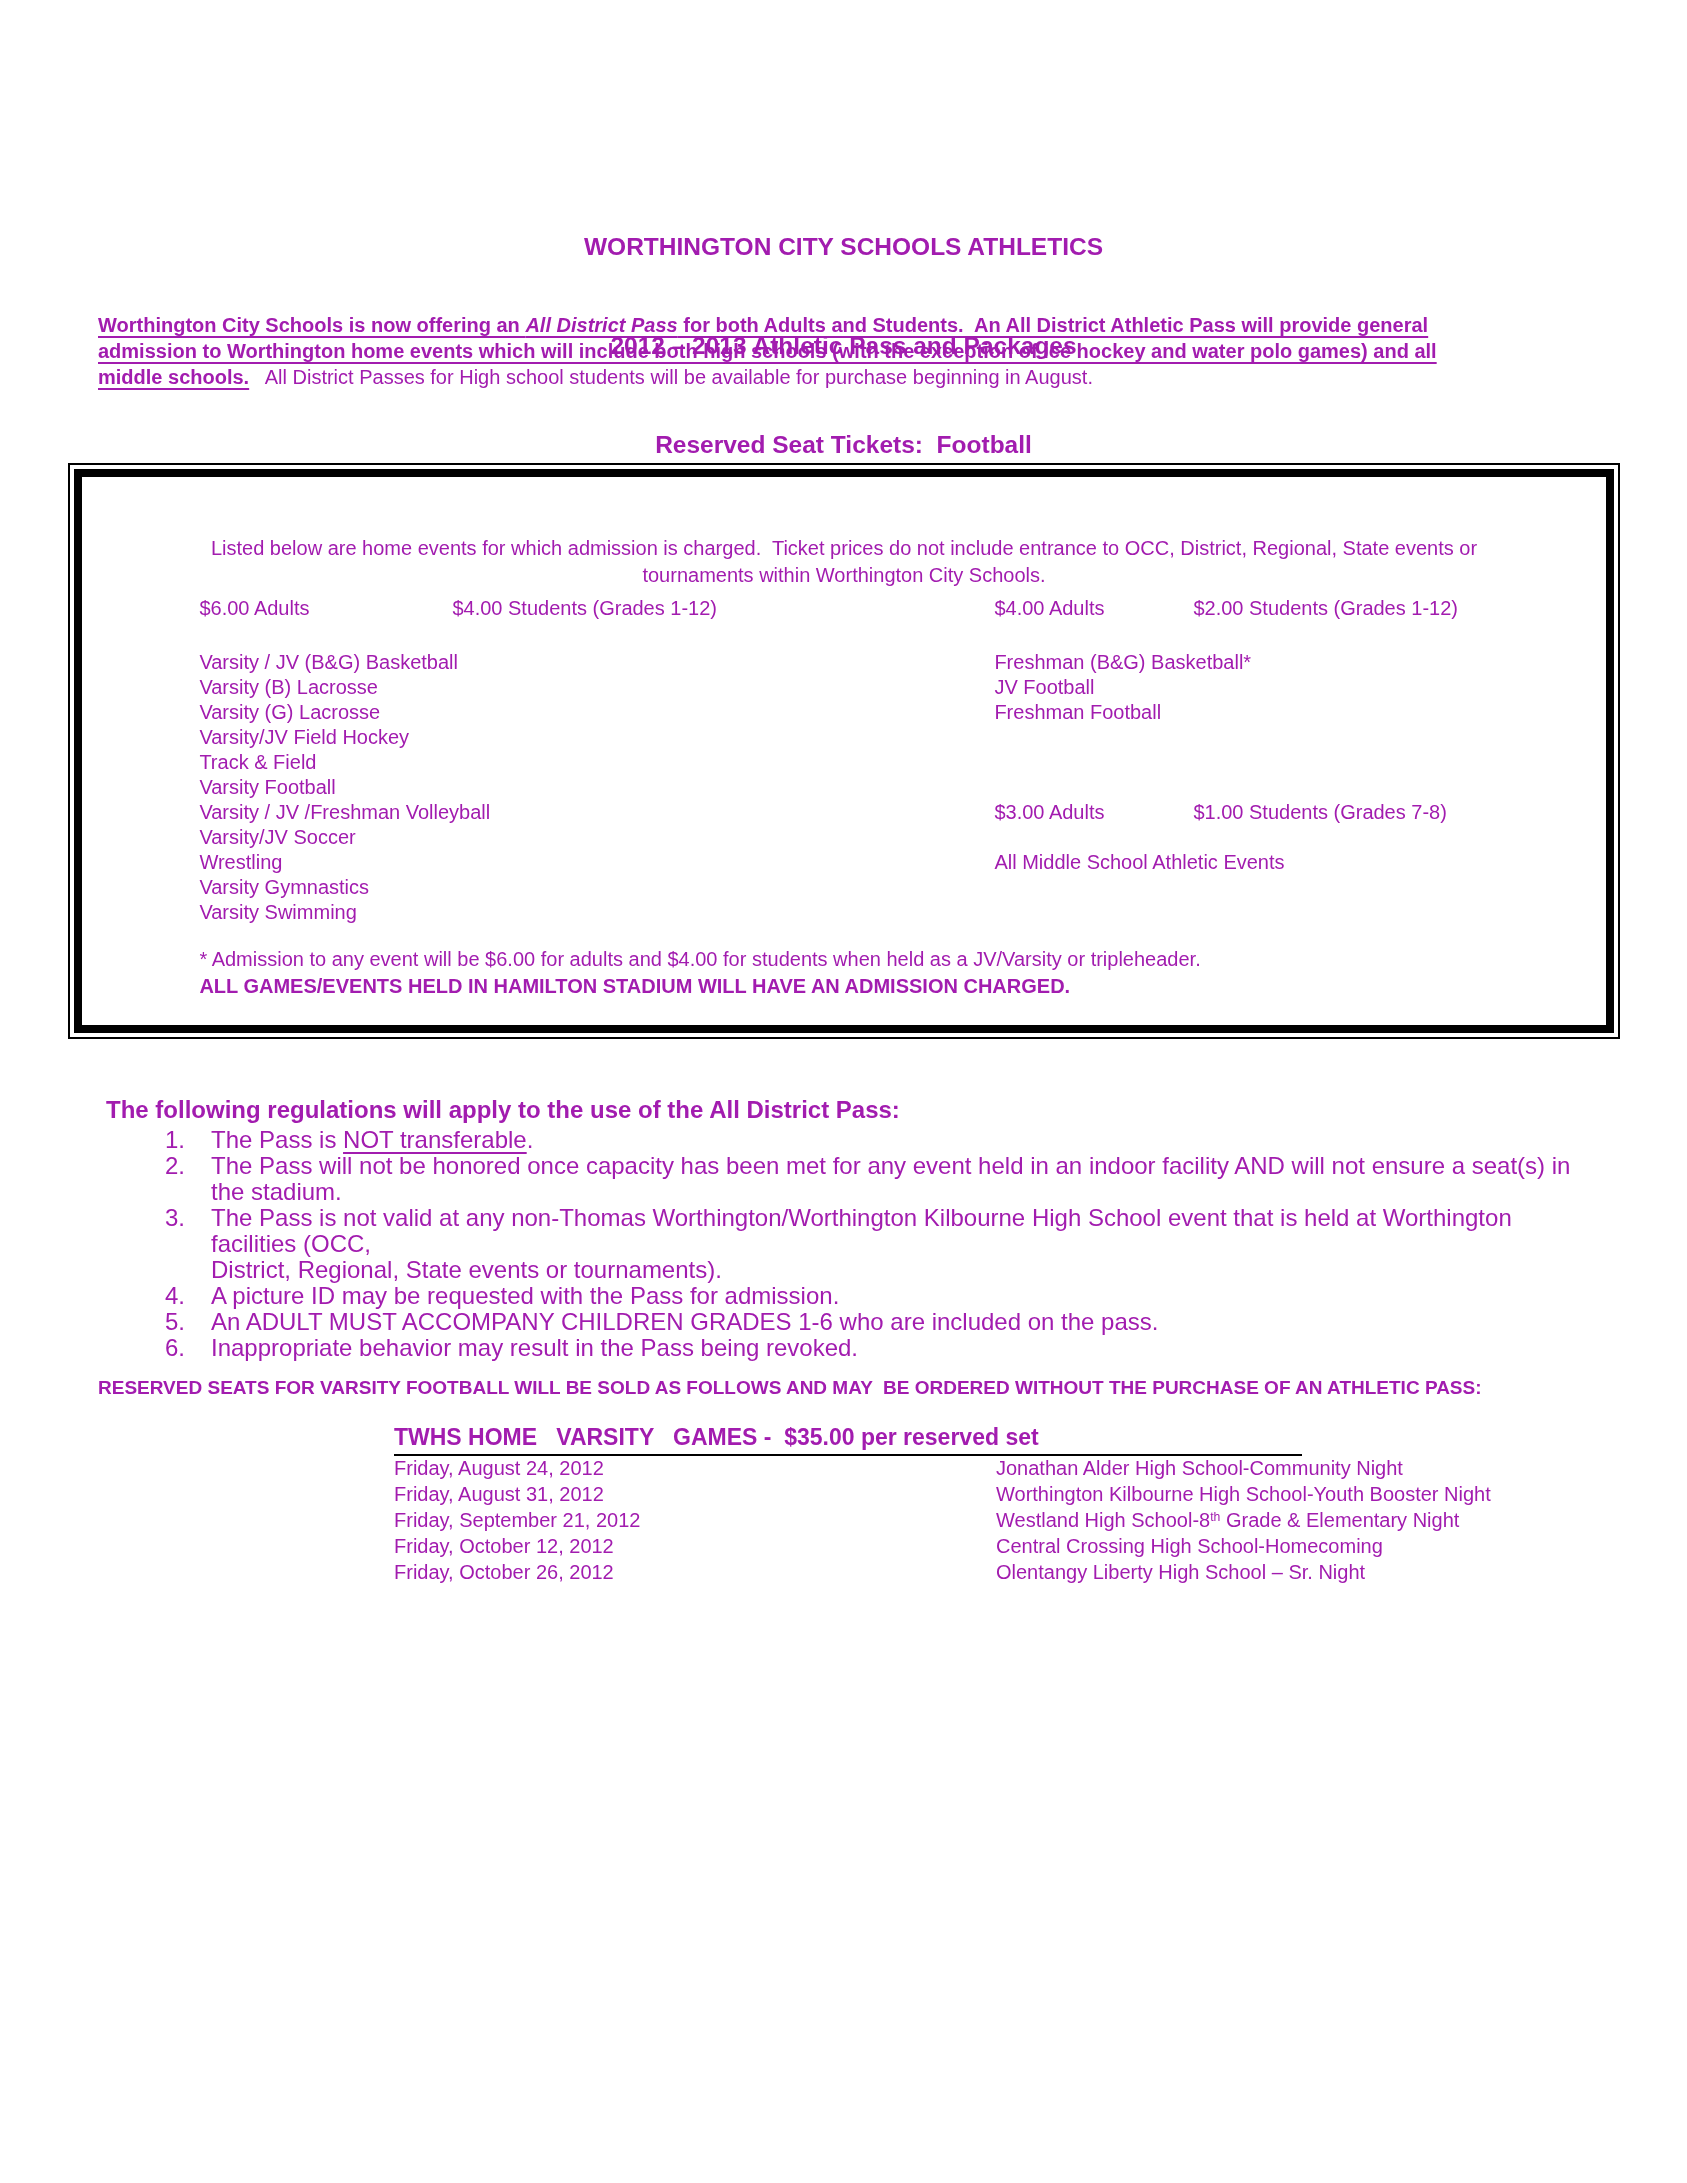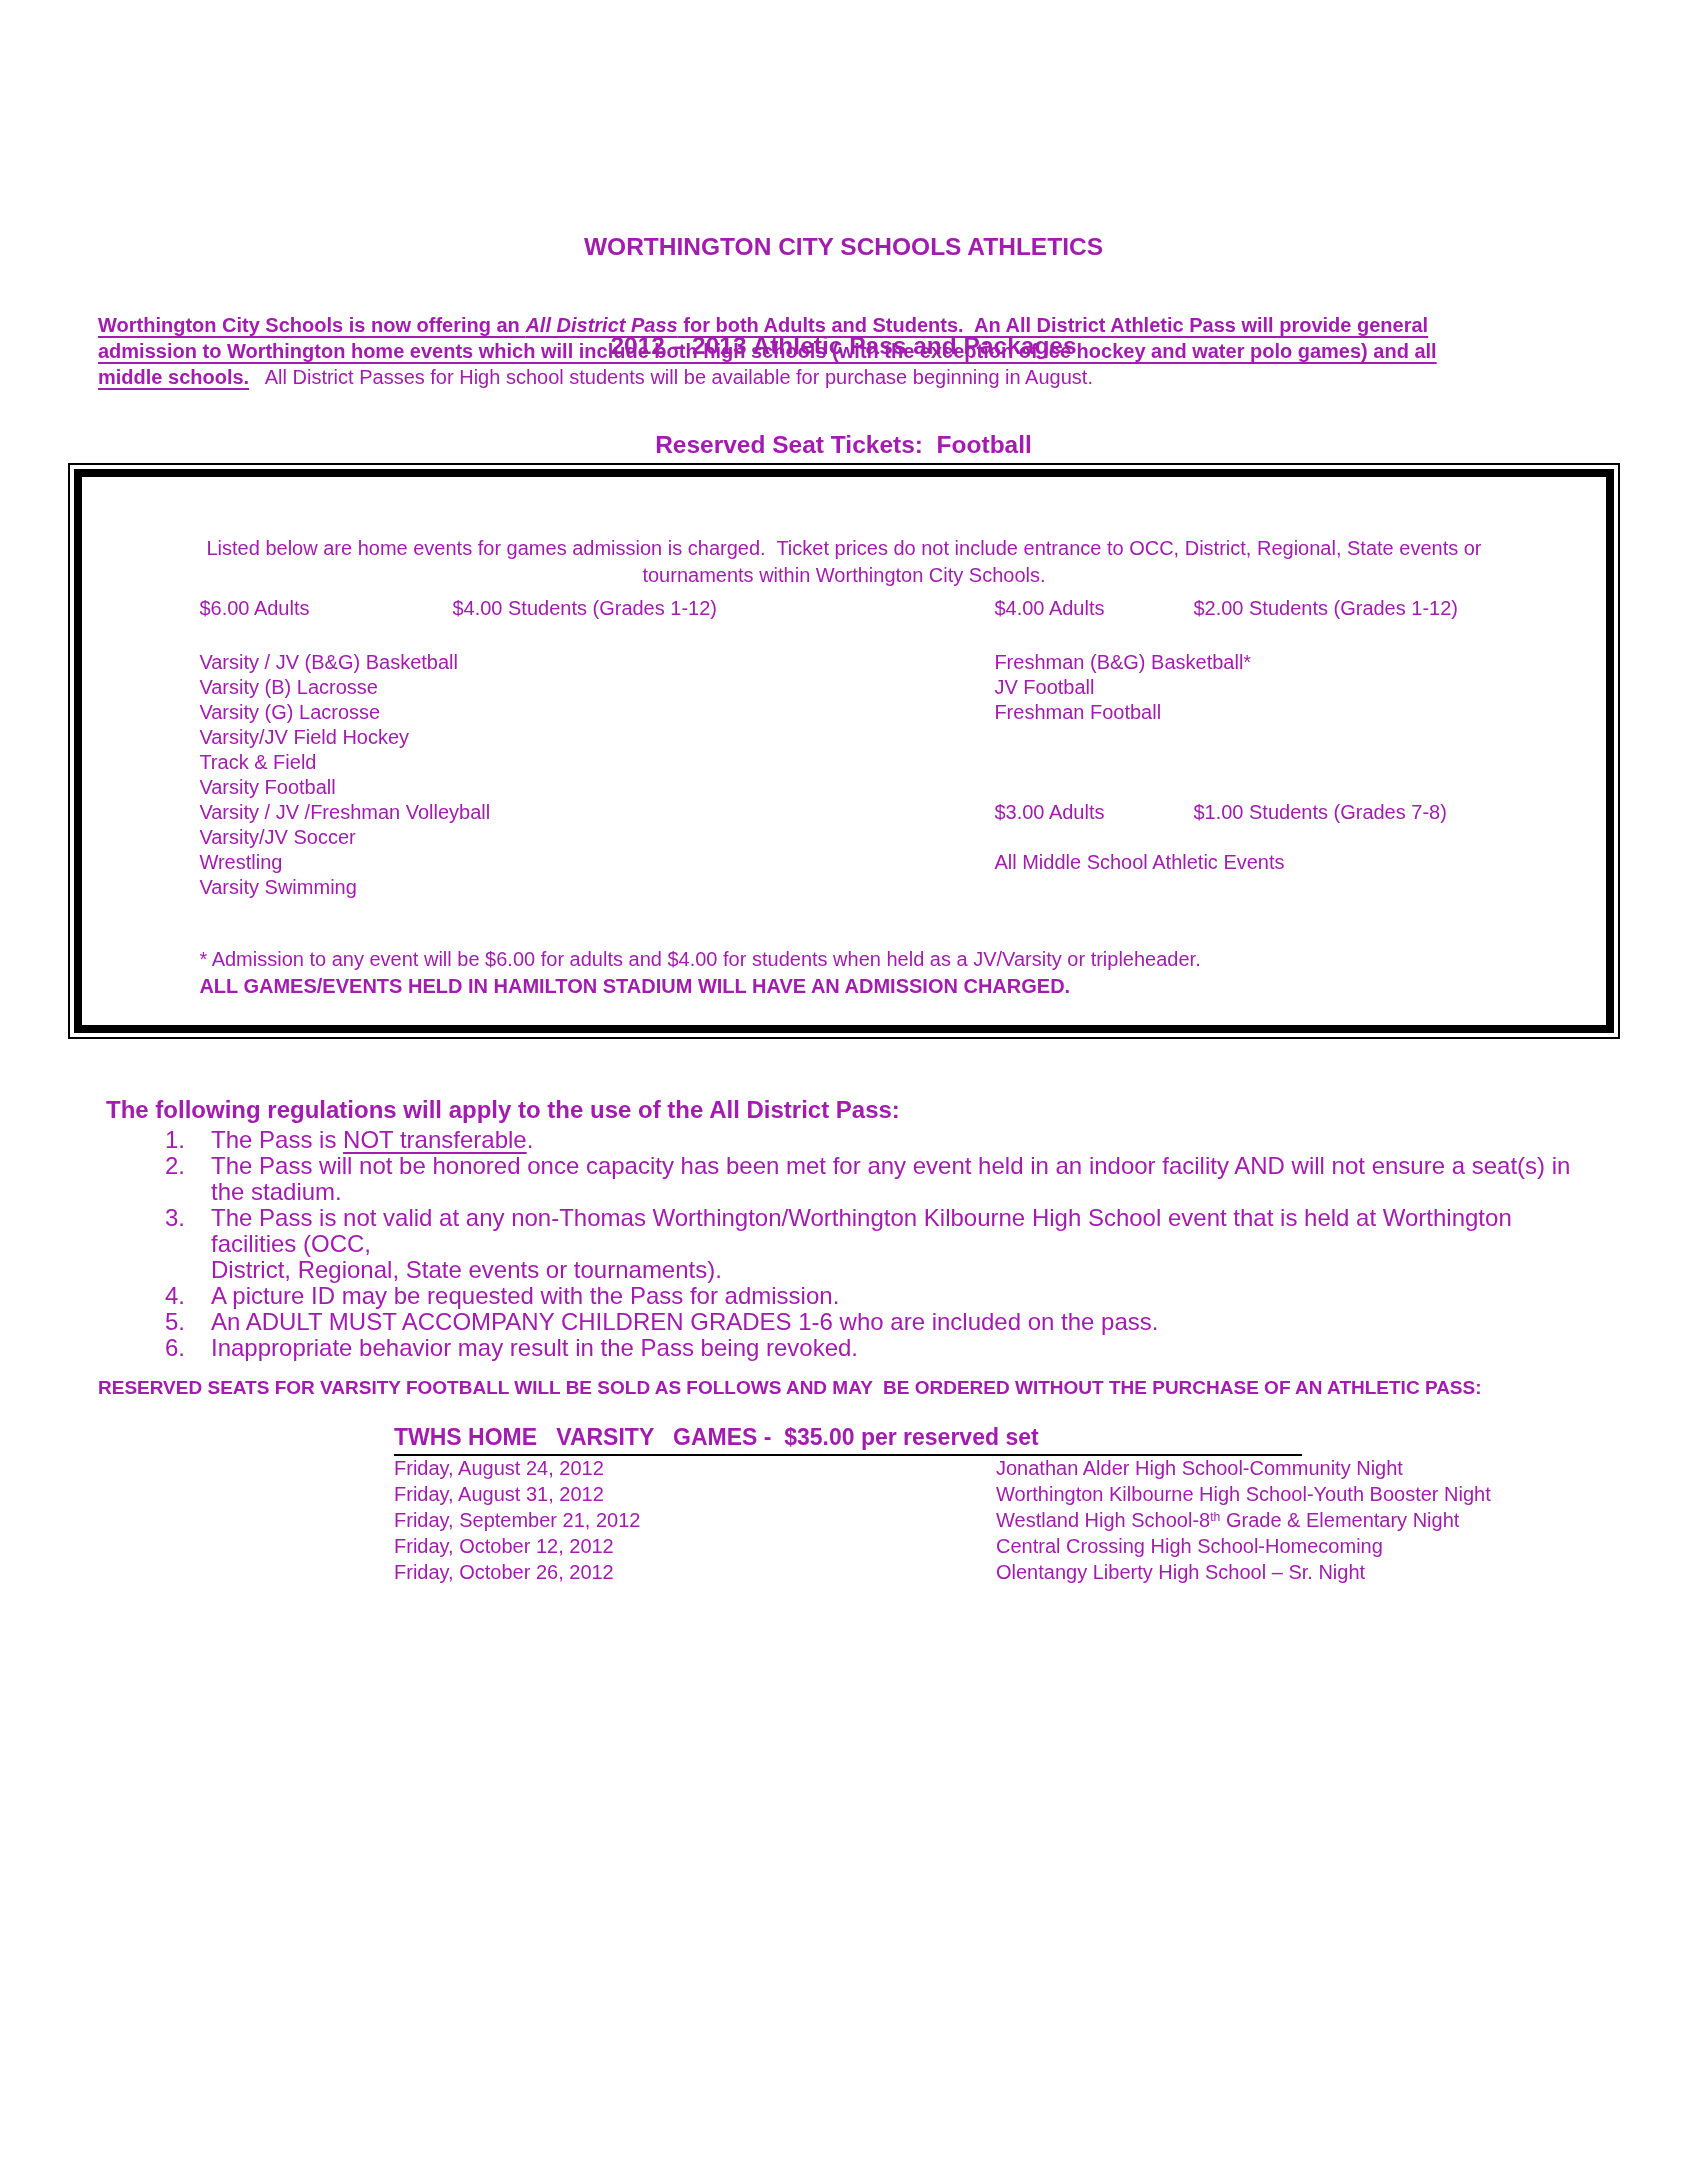--- a/index.html
+++ b/index.html
@@ -132,21 +132,21 @@
     <div>Reserved Seat Tickets:  Football</div>
   </div>
 
   <p class="intro"><span class="bu">Worthington City Schools is now offering an </span><span class="biu">All District Pass</span><span class="bu"> for both Adults and Students.  An All District Athletic Pass will provide general
 admission to Worthington home events which will include both high schools (with the exception of ice hockey and water polo games) and all
 middle schools.</span><span>   All District Passes for High school students will be available for purchase beginning in August.</span></p>
 
   <div class="pricebox-outer">
     <div class="pricebox-inner">
 
-      <p class="box-intro">Listed below are home events for games admission is charged.  Ticket prices do not include entrance to OCC, District, Regional, State events or
+      <p class="box-intro">Listed below are home events for which admission is charged.  Ticket prices do not include entrance to OCC, District, Regional, State events or
 tournaments within Worthington City Schools.</p>
 
       <div class="price-row">
         <span class="px-134">$6.00 Adults</span>
         <span class="px-424">$4.00 Students (Grades 1-12)</span>
         <span class="px-1044">$4.00 Adults</span>
         <span class="px-1272">$2.00 Students (Grades 1-12)</span>
       </div>
 
       <div class="events">
@@ -175,20 +175,23 @@
           <span class="px-134">Varsity / JV /Freshman Volleyball</span>
           <span class="px-1044">$3.00 Adults</span>
           <span class="px-1272">$1.00 Students (Grades 7-8)</span>
         </div>
         <div class="event-row">
           <span class="px-134">Varsity/JV Soccer</span>
         </div>
         <div class="event-row">
           <span class="px-134">Wrestling</span>
           <span class="px-1044">All Middle School Athletic Events</span>
+        </div>
+        <div class="event-row">
+          <span class="px-134">Varsity Gymnastics</span>
         </div>
         <div class="event-row">
           <span class="px-134">Varsity Swimming</span>
         </div>
       </div>
 
       <div class="box-footnote">
         <div>* Admission to any event will be $6.00 for adults and $4.00 for students when held as a JV/Varsity or tripleheader.</div>
         <div class="bold-line">ALL GAMES/EVENTS HELD IN HAMILTON STADIUM WILL HAVE AN ADMISSION CHARGED.</div>
       </div>

